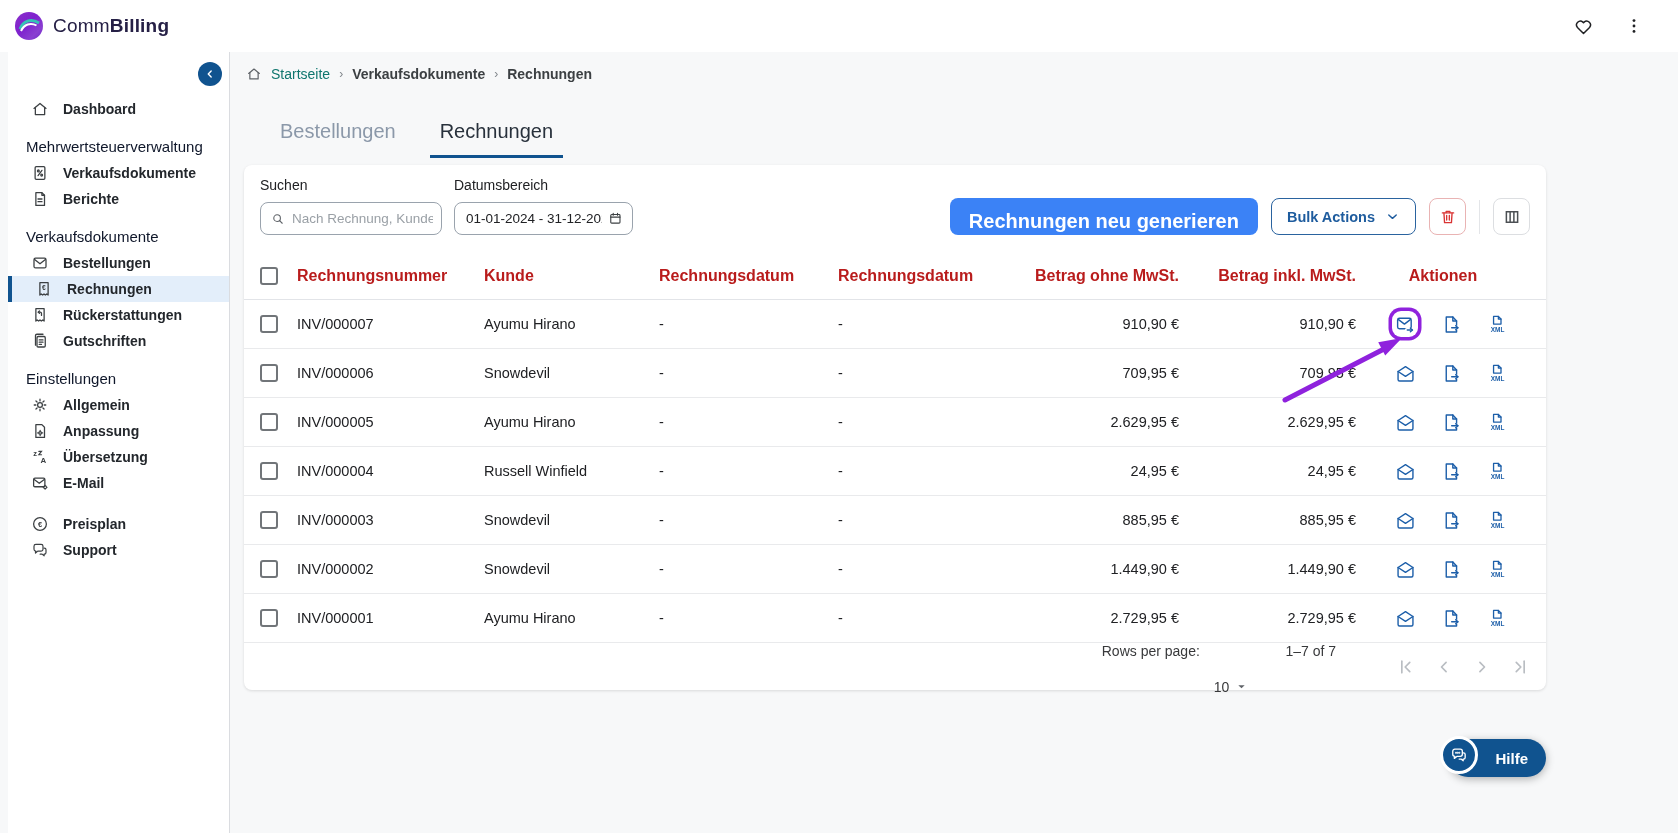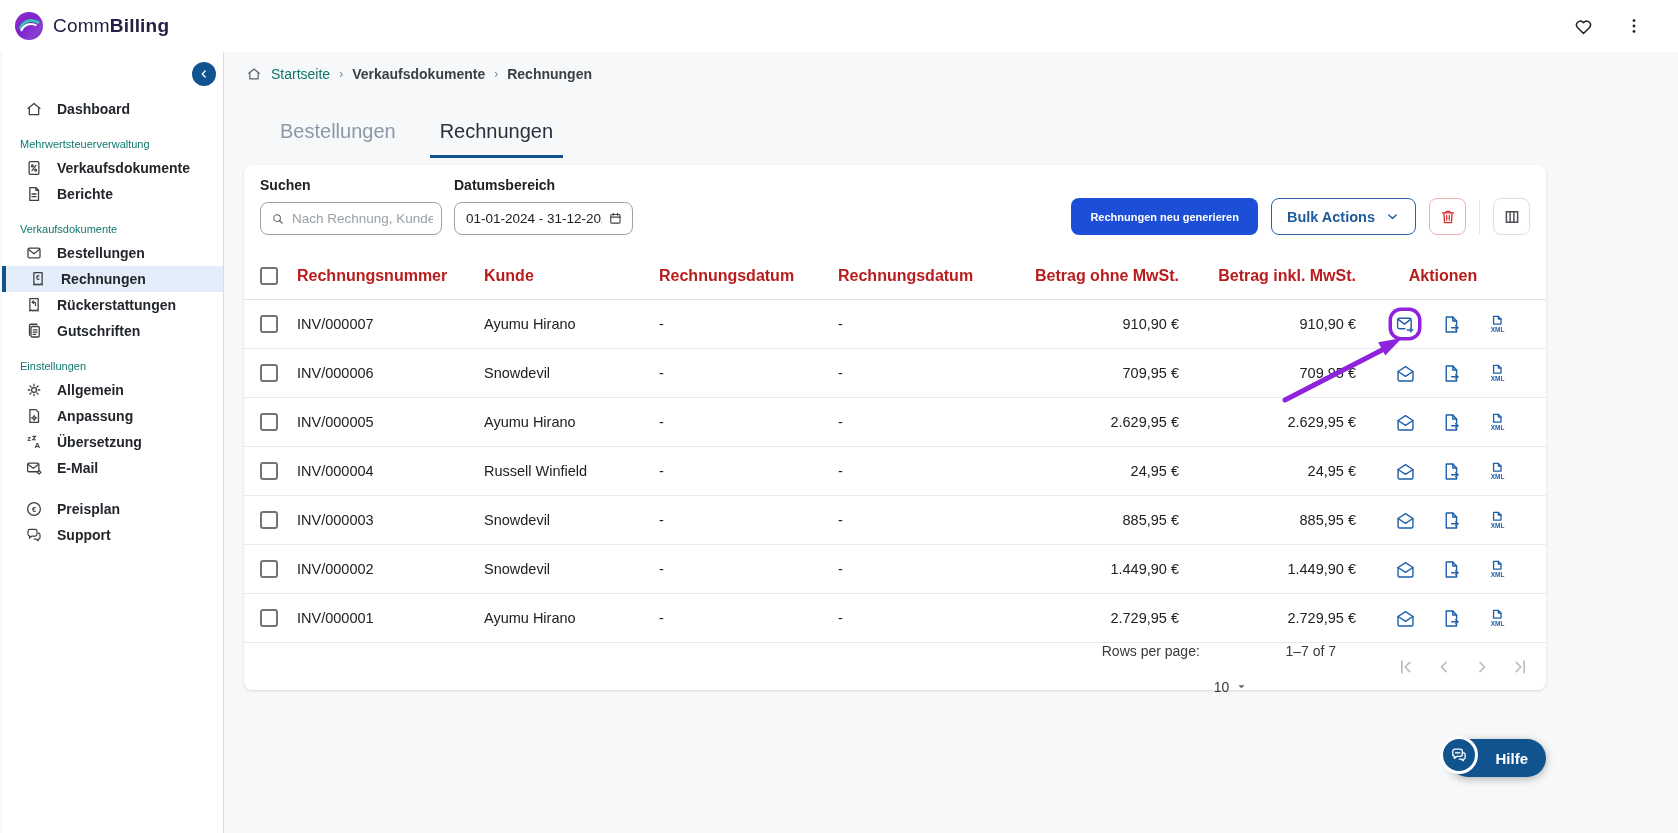--- a/index.html
+++ b/index.html
@@ -18,78 +18,78 @@
     padding:0 32px 0 14px; z-index:10;
   }
   .brand { display:flex; align-items:center; gap:9px; }
   .brand-text { font-size:19px; color:#262046; letter-spacing:.2px; }
   .brand-text .b1 { font-weight:400; }
   .brand-text .b2 { font-weight:700; }
   .topbar-right { display:flex; align-items:center; gap:26px; }
   .top-icon-btn { background:none; border:none; cursor:pointer; color:#202124; display:flex; align-items:center; padding:2px; }
   
   .sidebar {
-    position:absolute; top:52px; left:2px; width:222px; bottom:0;
+    position:absolute; top:52px; left:8px; width:222px; bottom:0;
     background:#fff; border-right:1px solid #dadce0; z-index:5;
   }
   .collapse-btn {
     position:absolute; top:10px; right:7px; width:24px; height:24px; border-radius:50%;
     background:#10538f; border:none; color:#fff; cursor:pointer;
     display:flex; align-items:center; justify-content:center; padding:0;
   }
   .nav { padding-top:44px; }
   .nav-item {
     display:flex; align-items:center; gap:13px;
     padding:4px 8px 4px 22px; height:26px; cursor:pointer;
     font-size:14px; font-weight:bold; color:#23272c;
     border-left:4px solid transparent; margin-left:-4px;
   }
   .nav-item .nav-ic { width:20px; display:flex; justify-content:center; color:#3c4043; flex:none; }
   .nav-item.active { background:#e3eefa; border-left:4px solid #10538f; margin-left:0; }
   .nav-section {
-    font-size:11px; color:#0f766e; padding-left:18px;
+    font-size:15px; color:#0f172a; padding-left:18px;
     margin-top:16px; margin-bottom:5px; font-weight:400;
   }
   .nav-gap { height:15px; }
   
   .content { position:absolute; left:222px; top:52px; width:1456px; height:781px; }
   .breadcrumb { position:absolute; top:14px; left:24px; display:flex; align-items:center; gap:9px; font-size:14px; }
   .crumb-home { color:#5f6368; display:flex; }
   .crumb { color:#0f766e; cursor:pointer; }
   .crumb.strong { color:#3c4043; font-weight:bold; }
   .crumb-sep { color:#80868b; font-size:12px; }
   .tabs { position:absolute; top:64px; left:48px; display:flex; gap:24px; }
   .tab { font-size:20px; padding:4px 10px 12px; color:#8b98a9; cursor:pointer; border-bottom:3px solid transparent; }
   .tab.active { color:#28313c; border-bottom:3px solid #10538f; }
   
   .card {
     position:absolute; left:22px; top:113px; width:1302px; height:525px;
     background:#fff; border-radius:8px; box-shadow:0 1px 3px rgba(0,0,0,.12);
   }
   .filters { position:absolute; top:12px; left:16px; display:flex; gap:12px; }
-  .filter-label { font-size:14px; color:#202124; margin-bottom:9px;font-weight:bold; }
+  .filter-label { font-size:14px; color:#202124; margin-bottom:9px; }
   .search-box {
     width:182px; height:33px; border:1px solid #9aa3ad; border-radius:8px;
     display:flex; align-items:center; padding:0 8px 0 10px; gap:7px; background:#fff;
   }
   .search-box input {
     border:none; outline:none; width:100%; font-size:13.5px; font-family:inherit; color:#202124; background:transparent;
   }
   .search-box input::placeholder { color:#9aa0a6; }
   .date-box {
     width:179px; height:33px; border:1px solid #9aa3ad; border-radius:8px;
     display:flex; align-items:center; padding:0 9px 0 11px; gap:6px; background:#fff;
   }
   .date-box input {
     border:none; outline:none; width:100%; font-size:13.5px; font-family:inherit; color:#202124; background:transparent;
   }
   .btn-row { position:absolute; top:33px; right:16px; display:flex; align-items:center; gap:13px; }
   .btn-primary {
-    height:37px; padding:12px 19px; background:#1d4ed8; color:#fff; border:none; border-radius:8px;
-    font-size:11px; font-weight:bold; font-family:inherit; cursor:pointer;
+    height:37px; padding:12px 19px; background:#3b82f6; color:#fff; border:none; border-radius:8px;
+    font-size:20px; font-weight:bold; font-family:inherit; cursor:pointer;
   }
   .btn-outline {
     height:37px; padding:0 15px; background:#fff; color:#1e5c9e; border:1px solid #2a639f; border-radius:8px;
     font-size:14.5px; font-weight:bold; font-family:inherit; cursor:pointer;
     display:flex; align-items:center; gap:10px;
   }
   .btn-trash {
     width:37px; height:37px; background:#fff; border:1px solid #e9b3b3; border-radius:8px;
     color:#d93434; display:flex; align-items:center; justify-content:center; cursor:pointer;
   }

